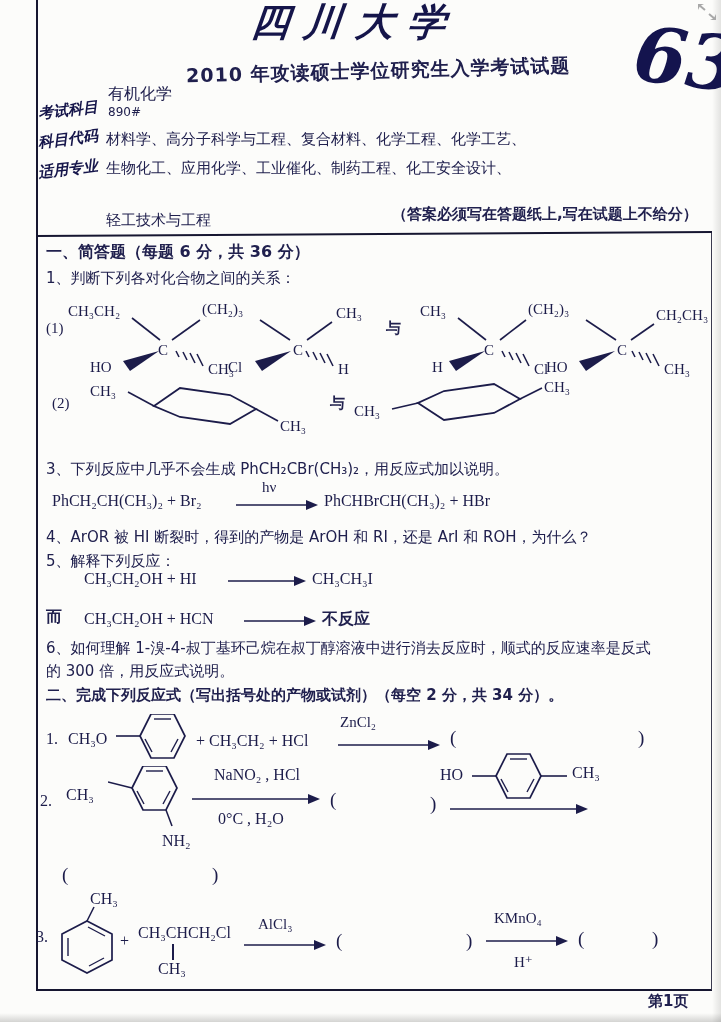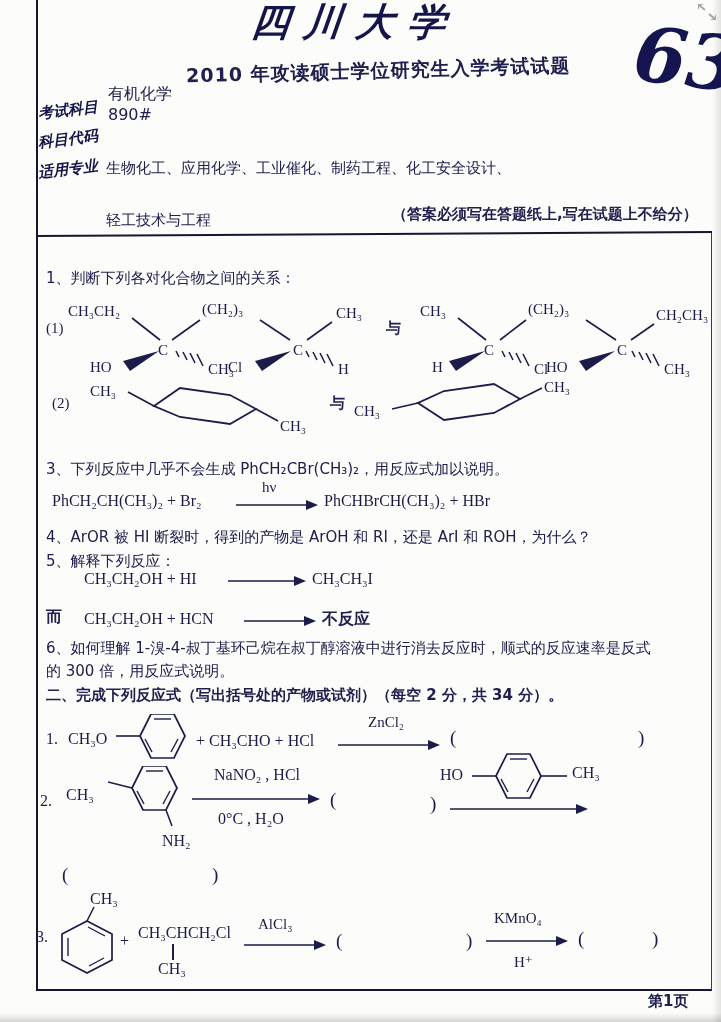--- a/index.html
+++ b/index.html
@@ -39,27 +39,29 @@
   <div class="rule" style="left:36px;top:233px;width:676px;height:2px;transform:rotate(-0.35deg)"></div>
   <div class="rule" style="left:36px;top:989px;width:676px;height:2px"></div>
   <div class="rule" style="left:711px;top:233px;width:1px;height:757px;background:#3a3a50"></div>
 
   <div class="a hw" style="left:252px;top:0px;font-size:38px;letter-spacing:14px;transform:skewX(-6deg)">四川大学</div>
   <div class="a b" style="left:186px;top:60px;font-size:19px;letter-spacing:1px;transform:rotate(-1.6deg)">2010 年攻读硕士学位研究生入学考试试题</div>
   <div class="a hw" style="left:634px;top:16px;font-size:76px;transform:rotate(7deg);color:#14144e">63</div>
 
   <div class="a hw" style="left:38px;top:102px;font-size:15px;transform:rotate(-7deg)">考试科目</div>
   <div class="a ch" style="left:108px;top:85px;font-size:16px">有机化学</div>
-  <div class="a ch" style="left:108px;top:106px;font-size:16px">890#</div>
+  <div class="a ch" style="left:108px;top:106px;font-size:12px">890#</div>
   <div class="a hw" style="left:38px;top:131px;font-size:15px;transform:rotate(-7deg)">科目代码</div>
+  <div class="a ch" style="left:106px;top:131px">材料学、高分子科学与工程、复合材料、化学工程、化学工艺、</div>
   <div class="a hw" style="left:38px;top:161px;font-size:15px;transform:rotate(-7deg)">适用专业</div>
   <div class="a ch" style="left:106px;top:160px">生物化工、应用化学、工业催化、制药工程、化工安全设计、</div>
   <div class="a ch" style="left:106px;top:212px">轻工技术与工程</div>
   <div class="a b" style="left:392px;top:206px;font-size:15px">（答案必须写在答题纸上,写在试题上不给分）</div>
 
+  <div class="a ch b" style="left:46px;top:243px;font-size:16px">一、简答题（每题 6 分，共 36 分）</div>
   <div class="a ch" style="left:46px;top:270px">1、判断下列各对化合物之间的关系：</div>
 
   <div class="a f15" style="left:46px;top:320px">(1)</div>
 
   <svg class="a" style="left:60px;top:294px" width="330" height="84">
     <text x="8" y="22" font-size="15">CH₃CH₂</text>
     <line x1="72" y1="24" x2="100" y2="46" stroke="#1c1c4a" stroke-width="1.6"></line>
     <text x="98" y="61" font-size="15">C</text>
     <line x1="112" y1="46" x2="140" y2="26" stroke="#1c1c4a" stroke-width="1.6"></line>
     <text x="142" y="20" font-size="15">(CH₂)₃</text>
@@ -174,22 +176,22 @@
 
   <div class="a f" style="left:46px;top:730px">1.</div>
   <div class="a f" style="left:68px;top:730px">CH₃O</div>
   <svg class="a" style="left:116px;top:714px" width="72" height="48">
     <line x1="0" y1="22" x2="24" y2="22" stroke="#1c1c4a" stroke-width="1.6"></line>
     <polygon points="24,22 35,0 58,0 69,22 58,44 35,44" fill="none" stroke="#1c1c4a" stroke-width="1.7"></polygon>
     <line x1="38" y1="5" x2="55" y2="5" stroke="#1c1c4a" stroke-width="1.4"></line>
     <line x1="62" y1="25" x2="55" y2="38" stroke="#1c1c4a" stroke-width="1.4"></line>
     <line x1="36" y1="38" x2="29" y2="25" stroke="#1c1c4a" stroke-width="1.4"></line>
   </svg>
-  <div class="a f" style="left:196px;top:732px">+ CH₃CHO  +  HCl</div>
-  <div class="a f15" style="left:368px;top:714px">ZnCl₂</div>
+  <div class="a f" style="left:196px;top:732px">+ CH₃CH₂  +  HCl</div>
+  <div class="a f15" style="left:340px;top:714px">ZnCl₂</div>
   <svg class="a" style="left:338px;top:738px" width="102" height="14">
     <line x1="0" y1="7" x2="92" y2="7" stroke="#1c1c4a" stroke-width="1.7"></line>
     <polygon points="90,2 102,7 90,12" fill="#1c1c4a"></polygon>
   </svg>
   <div class="a par" style="left:450px;top:727px">(</div>
   <div class="a par" style="left:638px;top:727px">)</div>
 
   <div class="a f" style="left:40px;top:792px">2.</div>
   <div class="a f" style="left:66px;top:786px">CH₃</div>
   <svg class="a" style="left:108px;top:766px" width="72" height="66">

